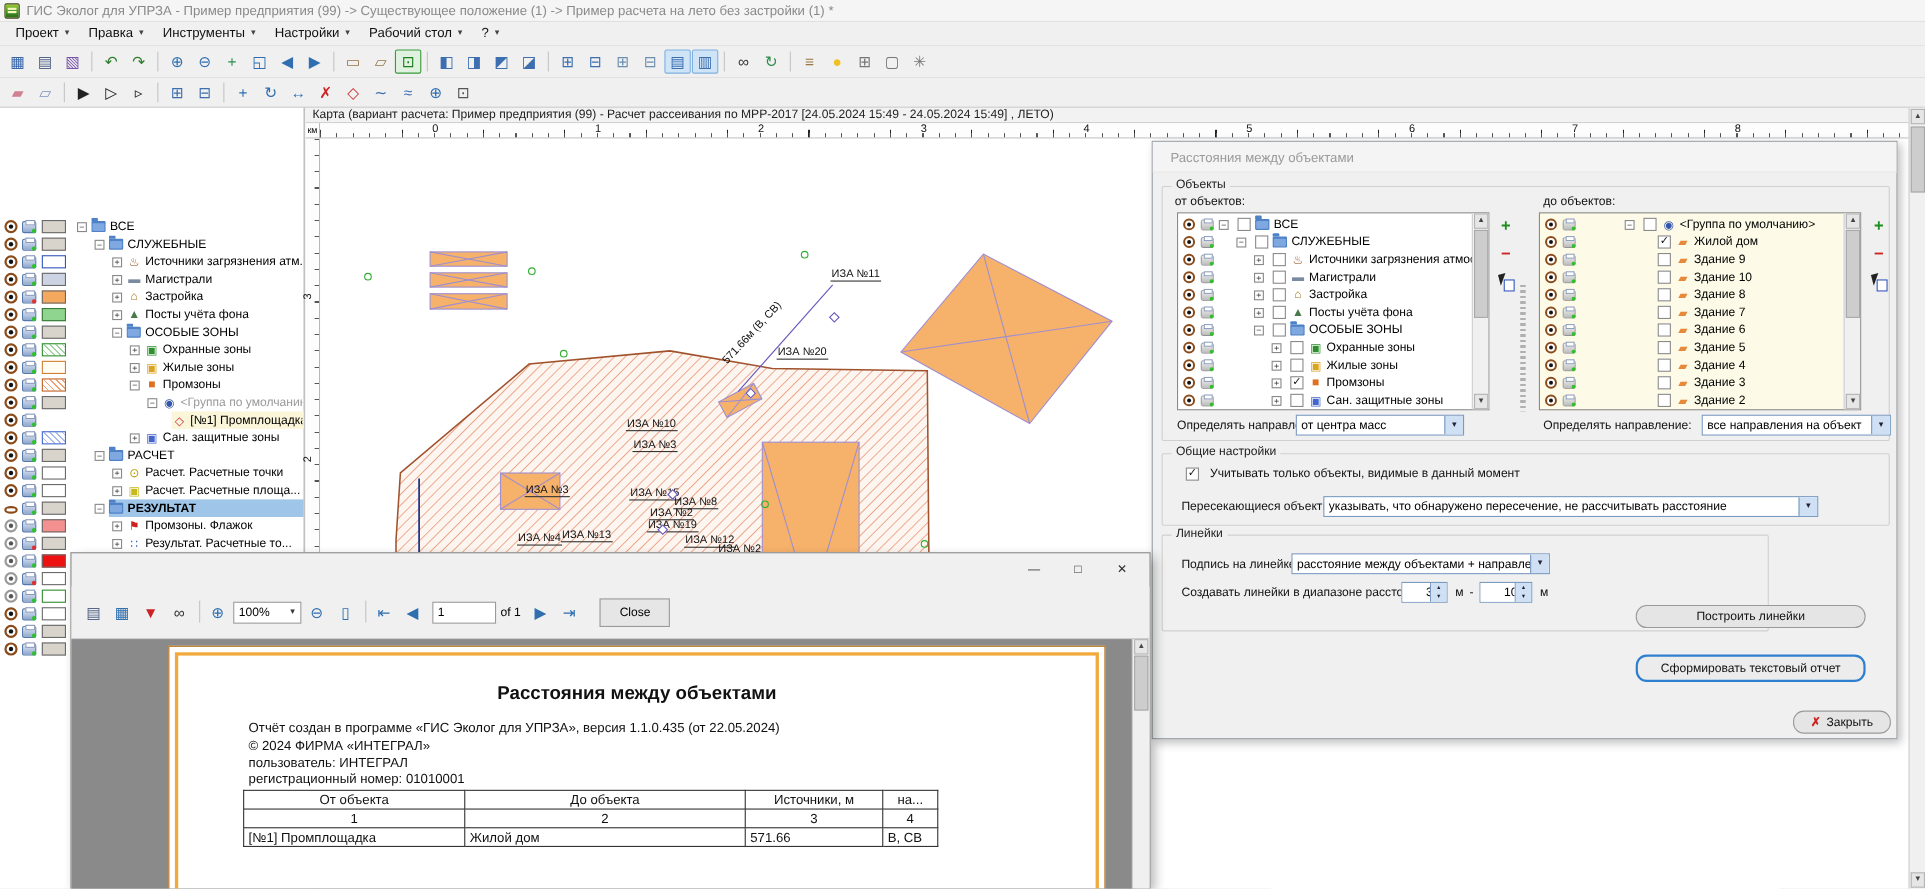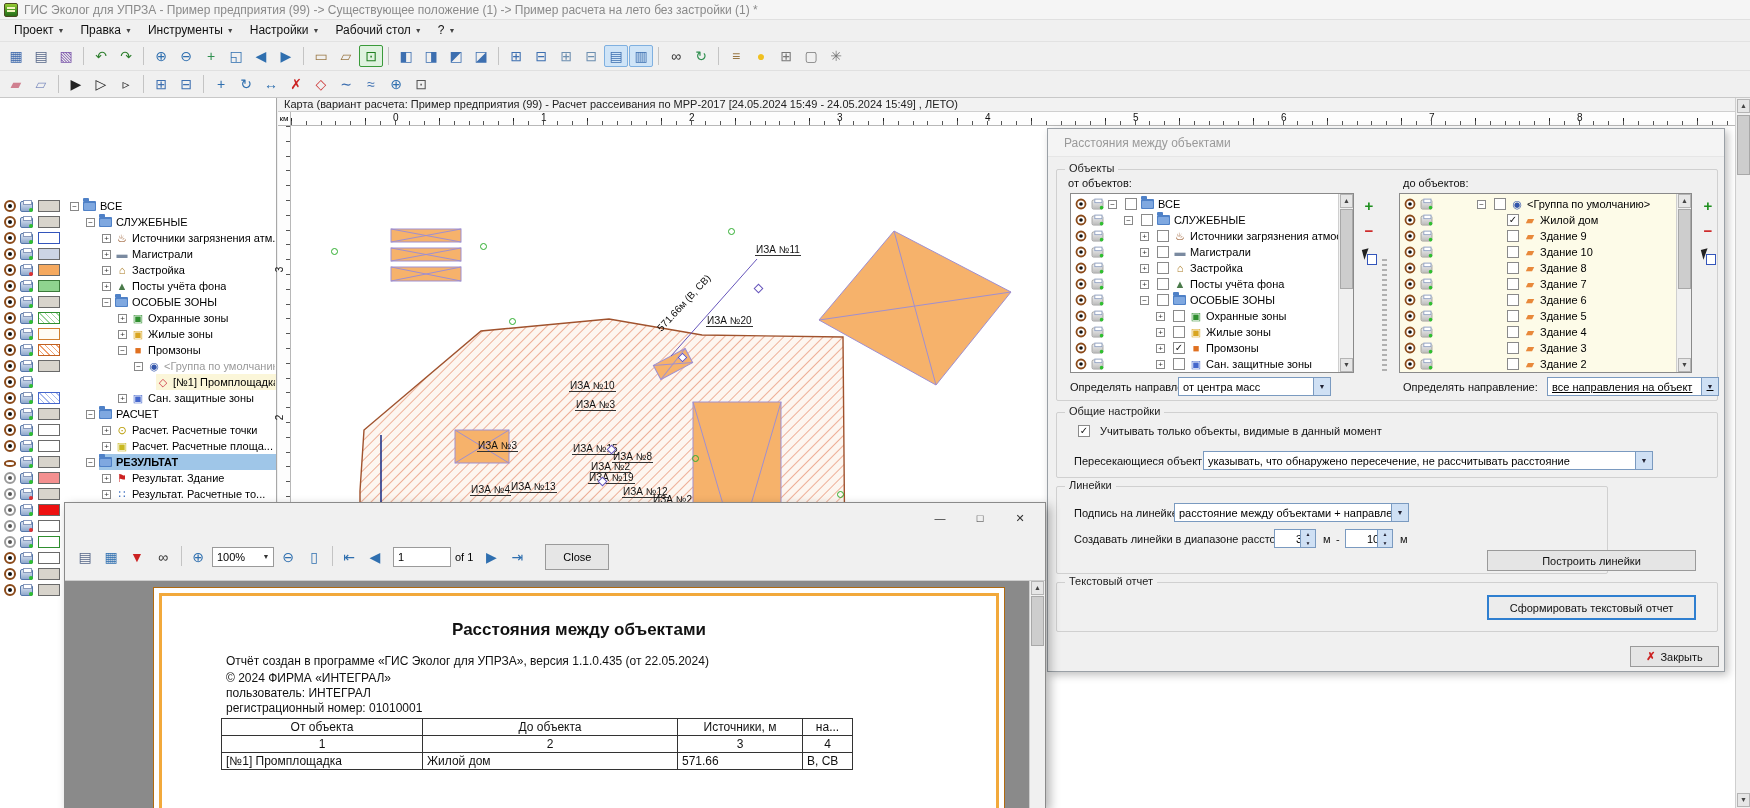--- a/index.html
+++ b/index.html
@@ -91,21 +91,21 @@
   .trow { position:absolute; left:0; height:16px; width:100%; display:flex; align-items:center; font-size:11px;}
   .trow .eye,.trow .prn { transform:scale(.9); }
   .cb { width:12px; height:12px; border:1px solid #8a8a8a; background:#fff; flex:none; margin-right:4px; font-size:10px; line-height:10px; text-align:center; color:#111;}
   .combo { position:absolute; background:#fff; border:1px solid #7a9ac0; height:19px; font-size:11px; display:flex; align-items:center; overflow:hidden;}
   .combo .cval { flex:1; padding:0 4px; white-space:nowrap; overflow:hidden;}
   .combo .cbtn { width:17px; height:100%; background:#cfe0f4; border-left:1px solid #7a9ac0; font-size:7px; color:#223; display:flex; align-items:center; justify-content:center; flex:none;}
   .spin { position:absolute; height:19px; border:1px solid #7a9ac0; background:#fff; font-size:11px; display:flex;}
   .spin input { border:none; outline:none; width:calc(100% - 15px); font-size:11px; padding-left:21px; font-family:inherit;}
   .spin .sbtns { width:15px; display:flex; flex-direction:column; border-left:1px solid #7a9ac0;}
   .spin .sbtns div { flex:1; background:#cfe0f4; font-size:5px; text-align:center; color:#223; line-height:8px;}
-  .btn { position:absolute; background:#e5e5e5; border:1px solid #9a9a9a; border-radius:0; font-size:11px; display:flex; align-items:center; justify-content:center; gap:5px; color:#111;}
+  .btn { position:absolute; background:#e5e5e5; border:1px solid #9a9a9a; border-radius:10px; font-size:11px; display:flex; align-items:center; justify-content:center; gap:5px; color:#111;}
   .btn.focus { border:2px solid #2f7fd0; background:#ececec;}
   .pm { position:absolute; font-size:15px; font-weight:bold; width:16px; text-align:center;}
   .dots { position:absolute; width:5px; background:repeating-linear-gradient(180deg,#b0b0b0 0 2px,transparent 2px 5px);}
   .picktool { position:absolute; width:16px; height:16px; }
   .picktool::before { content:""; position:absolute; left:2px; top:0; border-left:7px solid #222; border-bottom:10px solid transparent; border-left-color:#222; width:0; height:0; transform:rotate(-15deg);}
   .picktool::after { content:""; position:absolute; right:0; bottom:0; width:8px; height:9px; background:#fff; border:1px solid #3355bb;}
 
   
   .preview { left:64px; top:502px; width:982px; height:306px; background:#f0f0f0; border:1px solid #8a8a8a; box-shadow:4px 4px 10px rgba(0,0,0,.3);}
   .ptitle { position:absolute; left:0; top:0; width:100%; height:30px; background:#fff; display:flex; align-items:center; gap:8px; padding-left:10px; border-bottom:1px solid #dcdcdc; font-size:12px;}
@@ -531,21 +531,21 @@
     </span>
   </div>
       <div class="lrow" style="top: 372px;">
     <span class="eye g"></span>
     <span class="prn n"></span>
     <span class="sw pnk"></span>
     <span class="ind" style="width: 42px;"></span>
     <span class="ebox">+</span>
     <span class="lwrap">
       <span class="ti" style="color: rgb(204, 34, 34);">⚑</span>
-      <span class="lab">Результат. Здание</span>
+      <span class="lab">Промзоны. Флажок</span>
     </span>
   </div>
       <div class="lrow" style="top: 388px;">
     <span class="eye g"></span>
     <span class="prn r"></span>
     <span class="sw gray"></span>
     <span class="ind" style="width: 42px;"></span>
     <span class="ebox">+</span>
     <span class="lwrap">
       <span class="ti" style="color: rgb(51, 102, 187);">∷</span>
@@ -951,21 +951,21 @@
     <div class="pm" style="left:652px; top:68px; color:#1f8f1f;">+</div>
     <div class="pm" style="left:652px; top:93px; color:#cc2222;">−</div>
     <div class="picktool" style="left:652px; top:120px;"></div>
 
     <div class="dlab" style="left:22px; top:252px;">Определять направление:</div>
     <div class="combo" style="left:130px; top:248px; width:153px;">
       <span class="cval">от центра масс</span>
       <span class="cbtn">▼</span>
     </div>
     <div class="dlab" style="left:355px; top:252px;">Определять направление:</div>
-    <div class="combo" style="left:499px; top:248px; width:172px;text-decoration:underline;">
+    <div class="combo" style="left:499px; top:248px; width:172px;">
       <span class="cval">все направления на объект</span>
       <span class="cbtn">▼</span>
     </div>
 
     <div class="grp" style="left:8px; top:283px; width:662px; height:66px;">
       <span class="gl">Общие настройки</span>
     </div>
     <div class="abs" style="left:30px; top:296px; display:flex; align-items:center; gap:6px;">
       <span class="cb on">✓</span>
       <span class="dlab" style="position:static;">Учитывать только объекты, видимые в данный момент</span>
@@ -997,23 +997,20 @@
     <div class="spin" style="left:297px; top:400px; width:48px;">
       <input value="1000" style="">
       <span class="sbtns">
           <div>▲</div>
           <div>▼</div>
         </span>
     </div>
     <div class="dlab" style="left:352px; top:404px;">м</div>
     <div class="btn" style="left:439px; top:421px; width:209px; height:21px;">Построить линейки</div>
 
-    <div class="grp" style="left:8px; top:453px; width:662px; height:50px;">
-      <span class="gl">Текстовый отчет</span>
-    </div>
     <div class="btn focus" style="left:439px; top:466px; width:209px; height:25px;">Сформировать текстовый отчет</div>
 
     <div class="btn" style="left:582px; top:517px; width:89px; height:21px;">
       <span style="color:#cc2222; font-weight:bold;">✗</span>
       <span>Закрыть</span>
     </div>
   </div>
 
   <div class="abs preview">
     <div class="wbtn" style="right:86px;">—</div>

